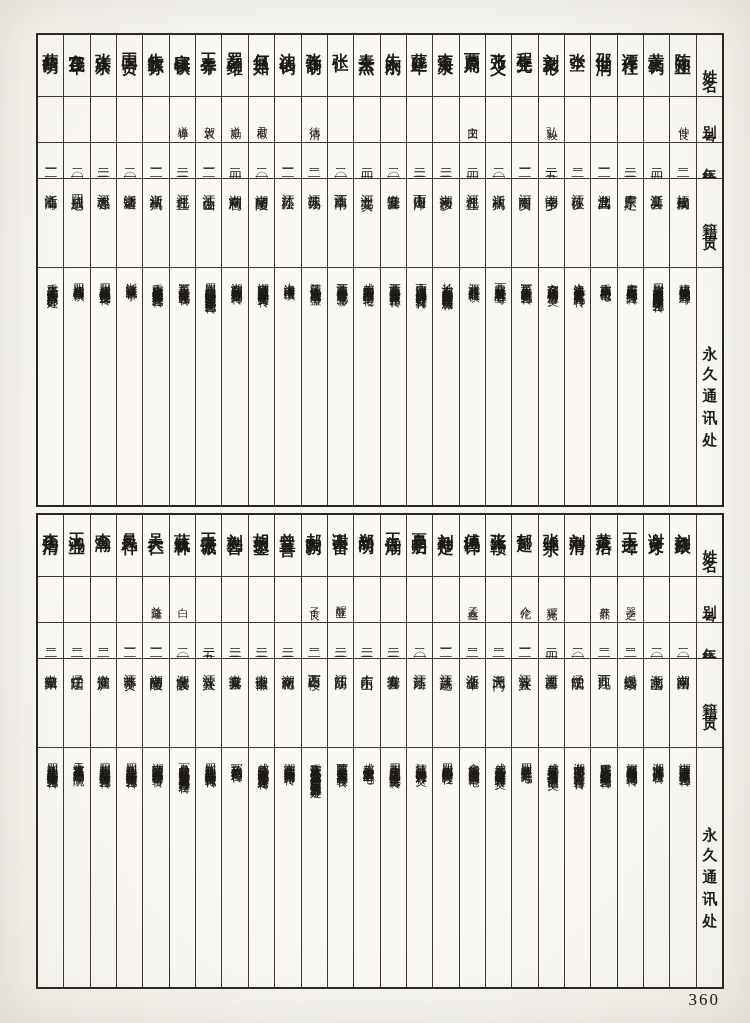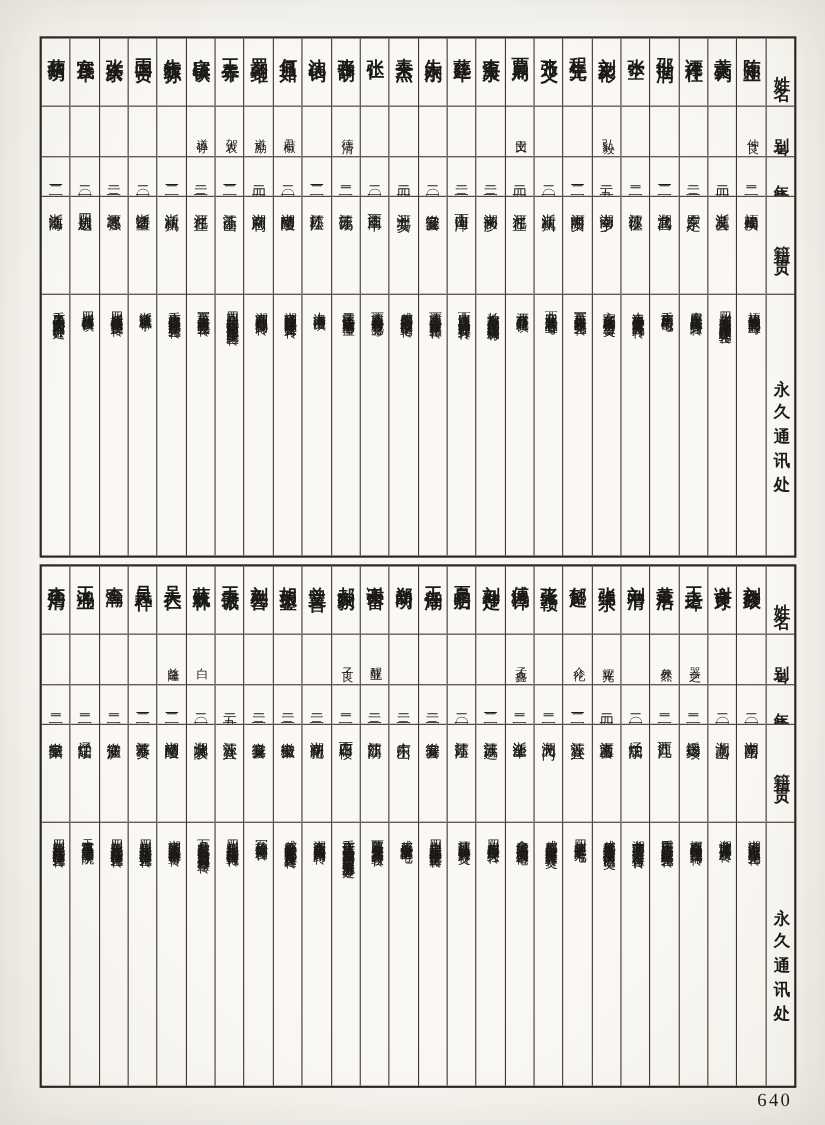--- a/index.html
+++ b/index.html
@@ -431,13 +431,13 @@
     </div>
     <div class="col">
       <div class="cell r-name">李灼清</div>
       <div class="cell r-alias"></div>
       <div class="cell r-age">二二</div>
       <div class="cell r-origin">安徽阜阳</div>
       <div class="cell r-addr">四川郫县北街资生药室钟镛先生转</div>
     </div>
   </div>
 
-<div id="page-number">640</div>
+<div id="page-number">360</div>
 
 </body></html>

